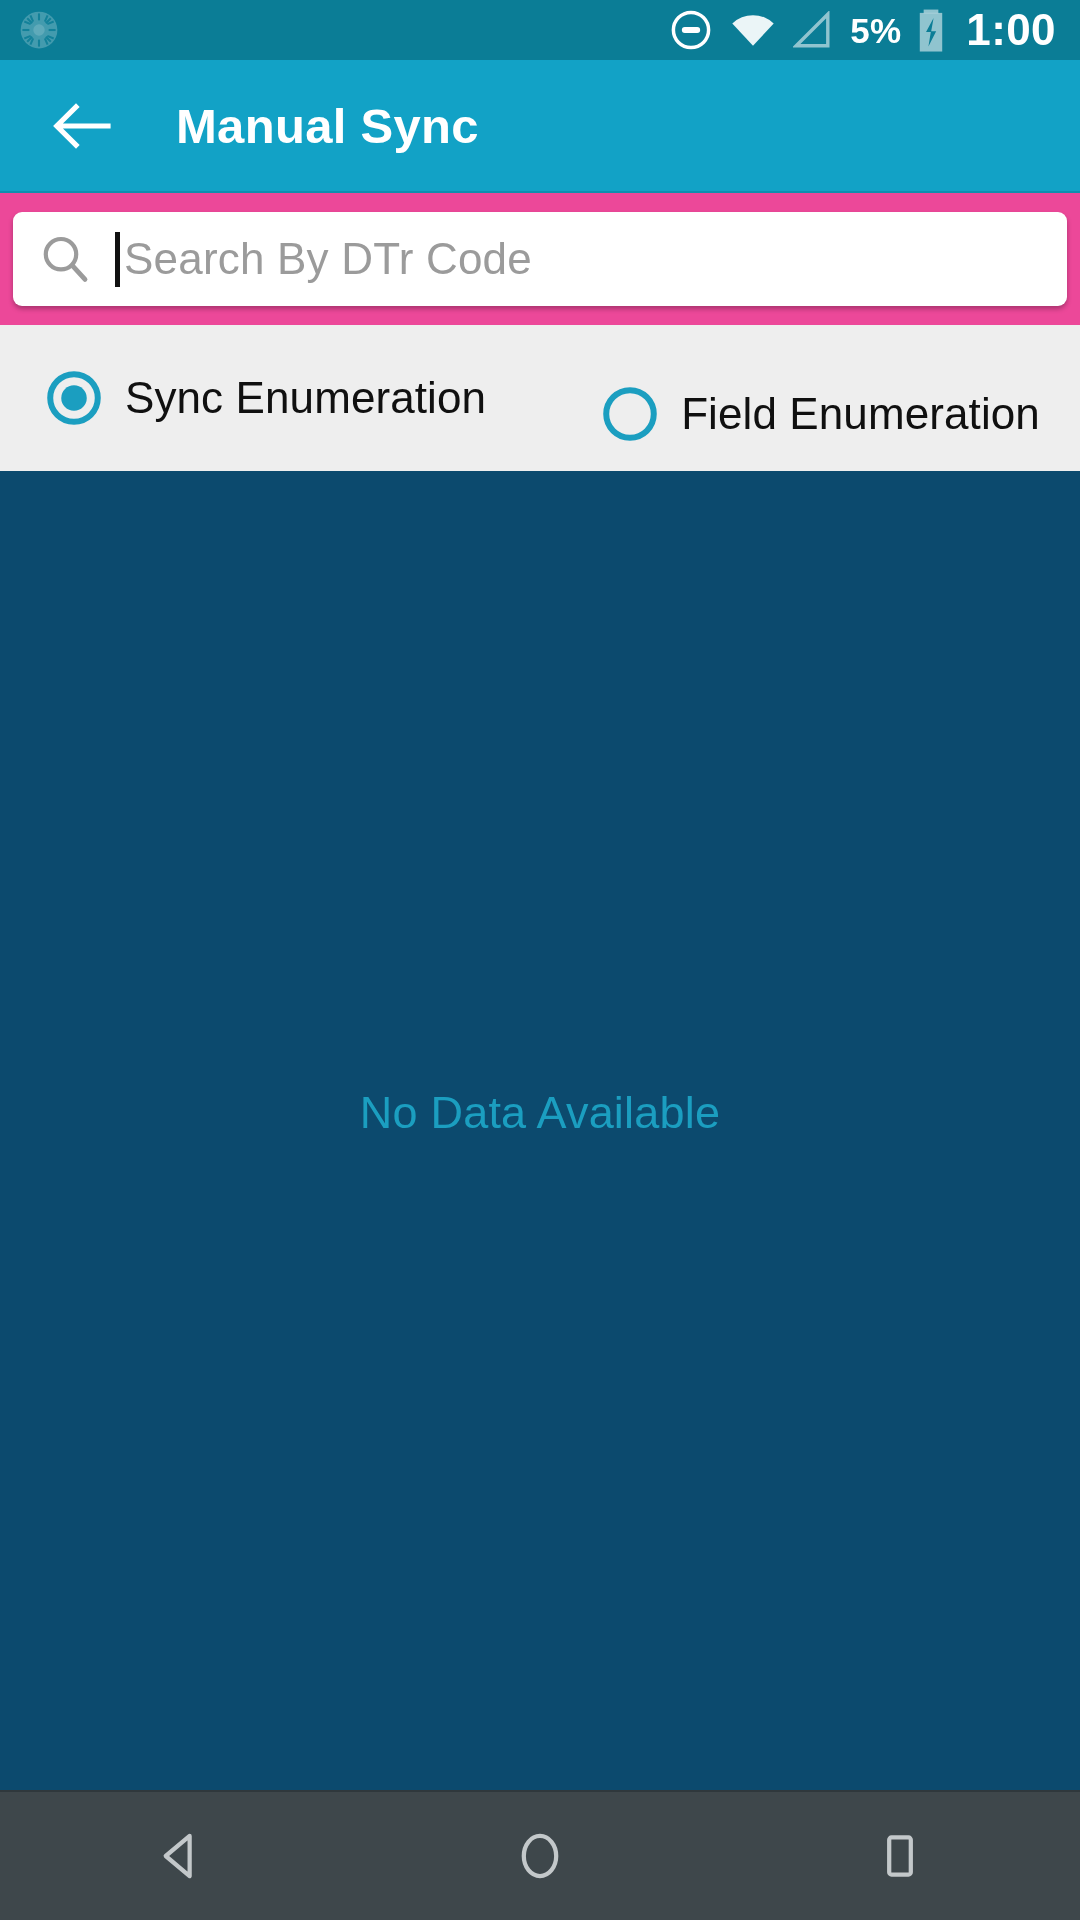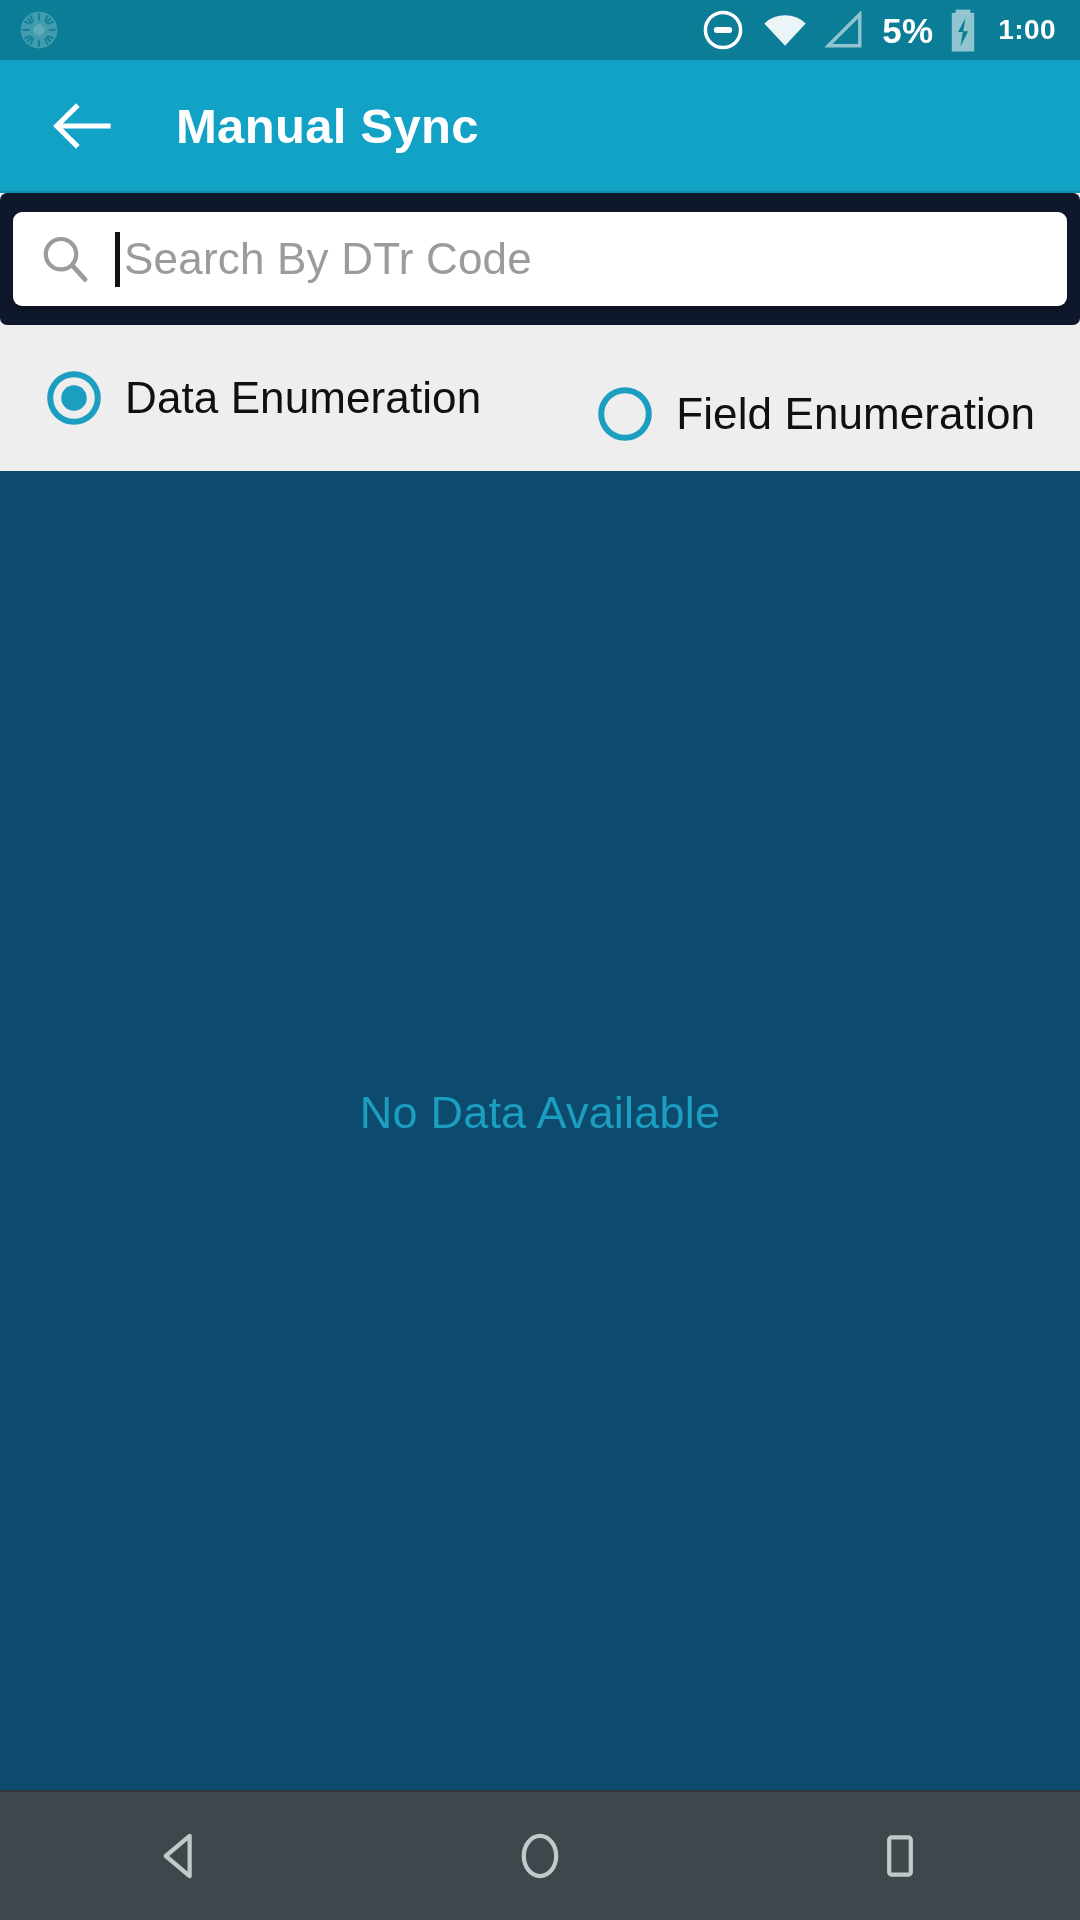--- a/index.html
+++ b/index.html
@@ -19,43 +19,42 @@
   }
   .status-left { display:flex; align-items:center; }
   .spinner-icon { width:42px; height:42px; opacity:.42; }
   .status-right { display:flex; align-items:center; gap:17px; }
   .status-right svg { display:block; }
   .batt-pct {
     color:#ffffff; font-size:35px; font-weight:bold; letter-spacing:.2px;
     line-height:1;
   }
   .clock {
-    color:#ffffff; font-size:28px; font-weight:bold; letter-spacing:.4px;
+    color:#ffffff; font-size:44px; font-weight:bold; letter-spacing:.4px;
     line-height:1; margin-left:5px;
   }
 
   
   .appbar {
     background:#12a2c6; flex:0 0 133px;
     display:flex; align-items:center; padding-left:50px;
     border-bottom:2px solid #0f8fae;
     text-align:right;
   }
   .back-btn { width:64px; height:64px; display:flex; align-items:center; justify-content:center; }
   .appbar-title {
     color:#ffffff; font-size:49px; font-weight:bold;
     margin-left:62px; letter-spacing:.3px; white-space:nowrap;
   }
 
   
   .search-zone {
-    background:#0f172a; flex:0 0 132px;
+    background:#ec4899; flex:0 0 132px;
     display:flex; align-items:center; justify-content:flex-end;
     padding:0 13px;
-    border-radius:7px;
   }
   .search-card {
     background:#ffffff; width:100%; height:94px; border-radius:9px;
     display:flex; align-items:center; padding:0 26px;
     box-shadow:0 3px 5px rgba(0,0,0,0.28);
   }
   .search-icon { width:52px; height:52px; flex:0 0 52px; }
   .caret {
     width:5px; height:55px; background:#111111; margin-left:24px; flex:0 0 5px;
   }
@@ -179,21 +178,21 @@
   </div>
 
   <div class="radio-row">
     <div class="radio-option">
       <span class="radio-mark">
         <svg width="58" height="58" viewBox="0 0 30 30">
           <circle cx="15" cy="15" r="12.3" fill="none" stroke="#1b9ec0" stroke-width="3.1"></circle>
           <circle cx="15" cy="15" r="6.6" fill="#1b9ec0"></circle>
         </svg>
       </span>
-      <span class="radio-label">Data Enumeration</span>
+      <span class="radio-label">Sync Enumeration</span>
     </div>
     <div class="radio-option second">
       <span class="radio-mark">
         <svg width="58" height="58" viewBox="0 0 30 30">
           <circle cx="15" cy="15" r="12.3" fill="none" stroke="#1b9ec0" stroke-width="3.1"></circle>
         </svg>
       </span>
       <span class="radio-label">Field Enumeration</span>
     </div>
   </div>

